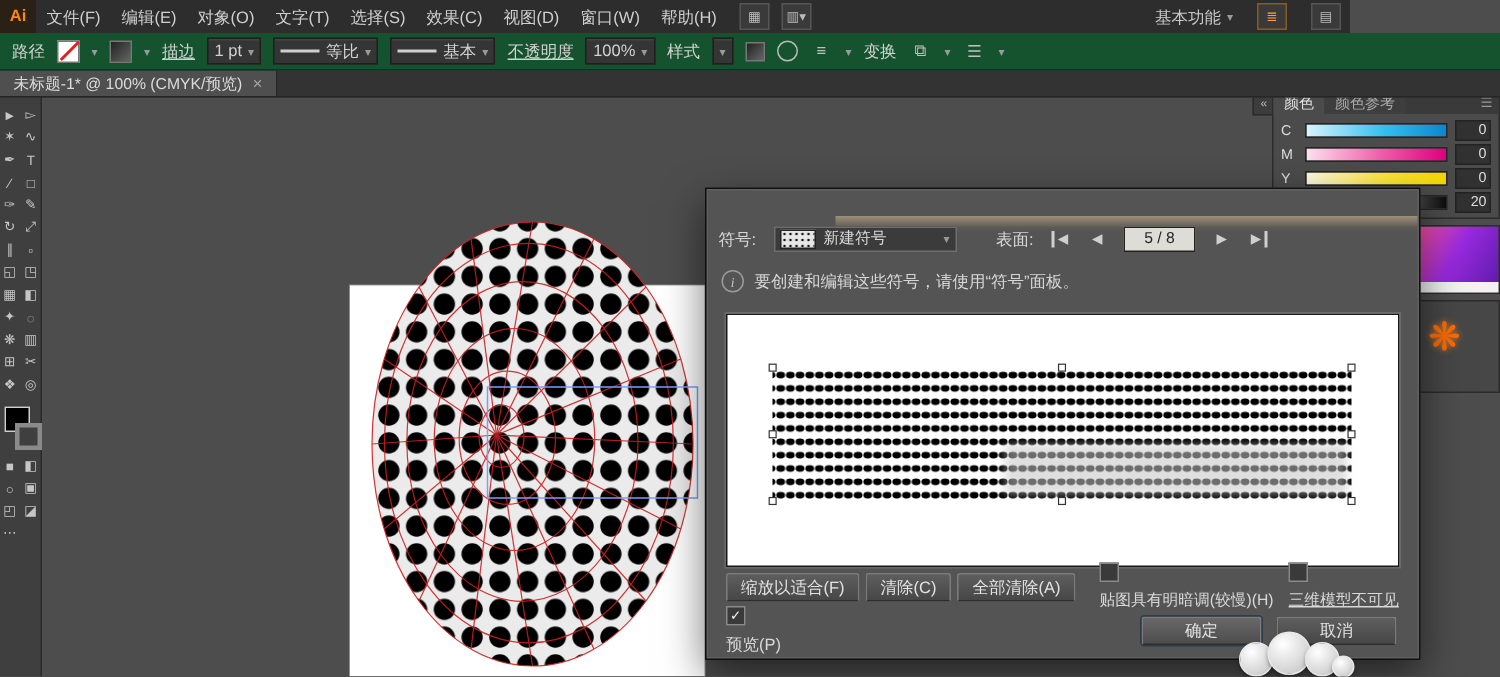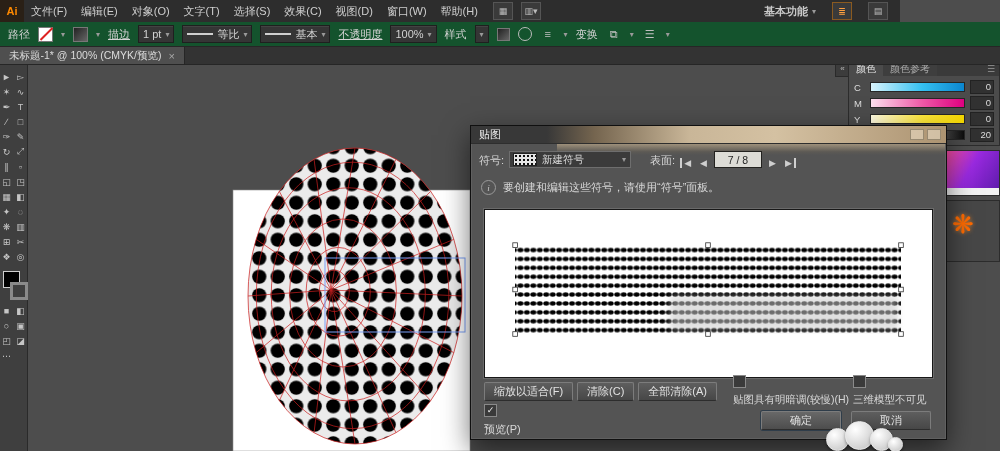--- a/index.html
+++ b/index.html
@@ -8,21 +8,21 @@
   .screen{position:relative;width:1000px;height:451px;overflow:hidden;}
 
   
   .menubar{position:absolute;left:0;top:0;width:900px;height:22px;background:#2d2d2d;
            border-bottom:1px solid #1d1d1d;display:flex;align-items:center;color:#cfcfcf;font-size:11px;z-index:8;}
   .ai-logo{width:24px;height:22px;background:#2a2016;color:#ff8a00;font-weight:bold;font-size:11px;
            display:flex;align-items:center;justify-content:center;}
   .menu-item{padding:0 7px;height:22px;display:flex;align-items:center;cursor:default;}
   .mb-iconbox{width:18px;height:16px;border:1px solid #555;background:#3a3a3a;color:#bbb;font-size:9px;
               display:flex;align-items:center;justify-content:center;margin-left:8px;}
-  .mb-right{margin-left:auto;display:flex;align-items:center;gap:8px;padding-right:12px;font-weight:bold;}
+  .mb-right{margin-left:auto;display:flex;align-items:center;gap:8px;padding-right:6px;}
   .workspace{display:flex;align-items:center;gap:4px;color:#c8c8c8;}
   .caret{font-size:8px;color:#9a9a9a;}
 
   
   .controlbar{position:absolute;left:0;top:22px;width:1000px;height:25px;background:#14532d;
               border-bottom:1px solid #262626;display:flex;align-items:center;gap:8px;
               padding-left:8px;box-sizing:border-box;color:#d2d2d2;font-size:11px;z-index:8;}
   .cb-label{white-space:nowrap;}
   .cb-link{text-decoration:underline;white-space:nowrap;}
   .dd{height:16px;background:#353535;border:1px solid #1f1f1f;box-shadow:inset 0 1px 0 rgba(255,255,255,.07);
@@ -90,21 +90,21 @@
           border:1px solid #101010;box-shadow:0 10px 26px rgba(0,0,0,.55), inset 0 0 0 1px rgba(255,255,255,.07);
           z-index:30;color:#d8d8d8;font-size:11px;}
   .dlg-title{position:absolute;left:0;top:0;width:100%;height:18px;box-sizing:border-box;
              background:linear-gradient(90deg,#383838 0%,#383838 16%,#75654f 26%,#c9b698 46%,#d4c1a2 64%,#ac9371 100%);
              display:flex;align-items:center;padding-left:8px;color:#ececec;border-bottom:1px solid #2e2e2e;}
   .dlg-glass{position:absolute;left:86px;top:18px;width:388px;height:11px;
              background:linear-gradient(180deg,rgba(197,176,143,.65),rgba(120,108,88,.25) 70%,rgba(84,84,84,0));}
   .dlg-winbtns{position:absolute;right:5px;top:3px;display:flex;gap:3px;}
   .dlg-winbtns span{width:12px;height:9px;background:rgba(240,228,205,.55);border:1px solid rgba(90,80,60,.5);
                     display:inline-block;}
-  .dlg-row1{position:absolute;left:8px;top:24px;right:8px;height:18px;display:flex;align-items:flex-end;gap:5px;z-index:2;}
+  .dlg-row1{position:absolute;left:8px;top:24px;right:8px;height:18px;display:flex;align-items:center;gap:12px;z-index:2;}
   .sym-select{width:122px;height:17px;background:#3b3b3b;border:1px solid #6e6e6e;display:flex;
               align-items:center;gap:5px;padding-left:3px;box-sizing:border-box;}
   .sym-thumb{width:22px;height:11px;background-color:#e6e6e6;border:1px solid #222;
              background-image:radial-gradient(circle,#111 32%,transparent 38%);background-size:4px 4px;}
   .sym-select .caret{margin-left:auto;padding-right:4px;}
   .surface-label{margin-left:14px;}
   .nav-btn{color:#cfcfcf;font-size:9px;padding:0 2px;display:flex;align-items:center;}
   .nav-btn.first{border-left:2px solid #cfcfcf;}
   .nav-btn.last{border-right:2px solid #cfcfcf;}
   .page-box{width:46px;height:15px;background:#dddcd6;border:1px solid #23221f;color:#262626;
@@ -339,40 +339,33 @@
 
   <div class="panel-spectrum">
     <div class="whitebar"></div>
   </div>
 
   <div class="panel-symbols">
     <div class="flower">❋</div>
   </div>
 
   <div class="dialog">
-    <div class="dlg-title">
-      <span>贴图</span>
-      <span class="dlg-winbtns">
-        <span></span>
-        <span></span>
-      </span>
-    </div>
     <div class="dlg-glass"></div>
 
     <div class="dlg-row1">
       <span>符号:</span>
       <span class="sym-select">
         <span class="sym-thumb"></span>
         <span style="font-size:10.5px;">新建符号</span>
         <span class="caret">▾</span>
       </span>
       <span class="surface-label">表面:</span>
       <span class="nav-btn first">◀</span>
       <span class="nav-btn">◀</span>
-      <span class="page-box">7 / 8</span>
+      <span class="page-box">5 / 8</span>
       <span class="nav-btn">▶</span>
       <span class="nav-btn last">▶</span>
     </div>
 
     <div class="dlg-info">
       <span class="info-icon">i</span>
       <span>要创建和编辑这些符号，请使用“符号”面板。</span>
     </div>
 
     <div class="preview">
@@ -401,21 +394,21 @@
     </div>
 
     <div class="dlg-btnrow">
       <span class="dbtn">缩放以适合(F)</span>
       <span class="dbtn">清除(C)</span>
       <span class="dbtn">全部清除(A)</span>
       <span class="chk-group" style="margin-left:12px;">
         <span class="chk"></span>
         <span style="font-size:10.5px;">贴图具有明暗调(较慢)(H)</span>
       </span>
-      <span class="chk-group" style="">
+      <span class="chk-group" style="margin-left:6px;text-decoration:underline;">
         <span class="chk"></span>
         <span style="font-size:10.5px;">三维模型不可见</span>
       </span>
     </div>
 
     <div class="dlg-bottom">
       <span class="chk-group">
         <span class="chk">✓</span>
         <span>预览(P)</span>
       </span>

